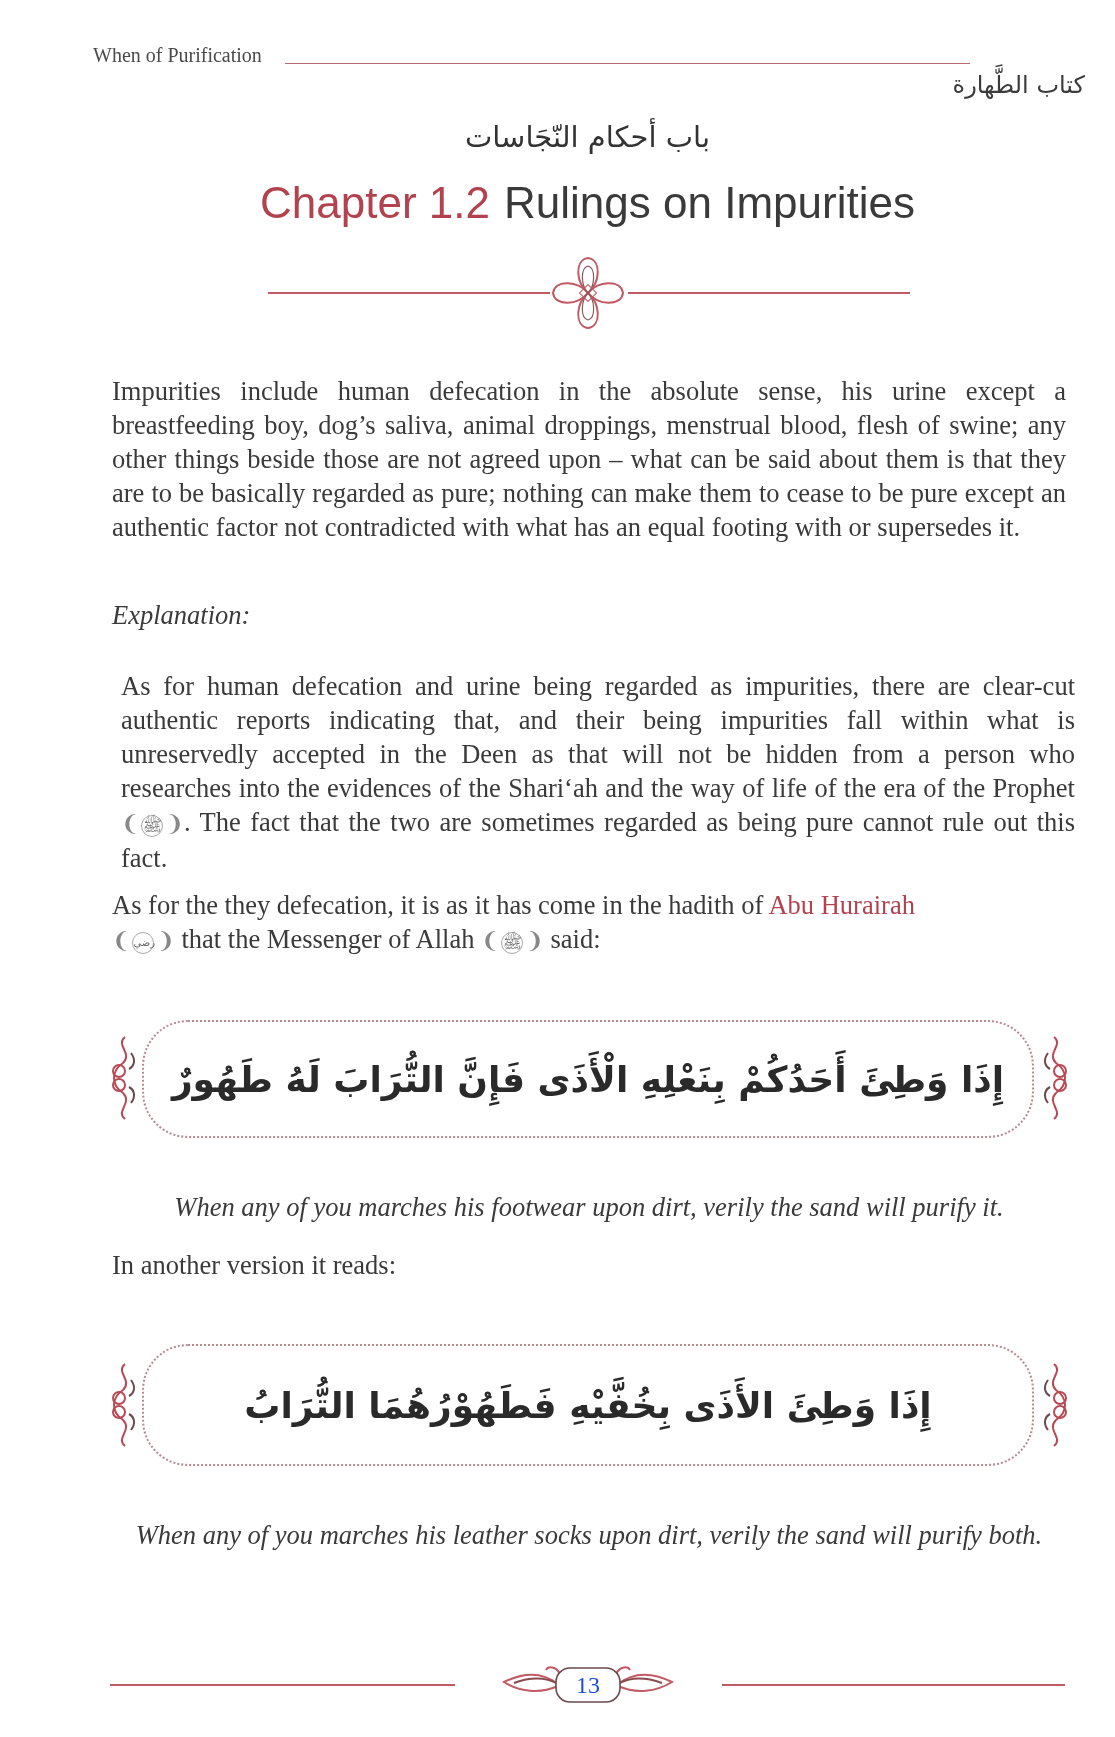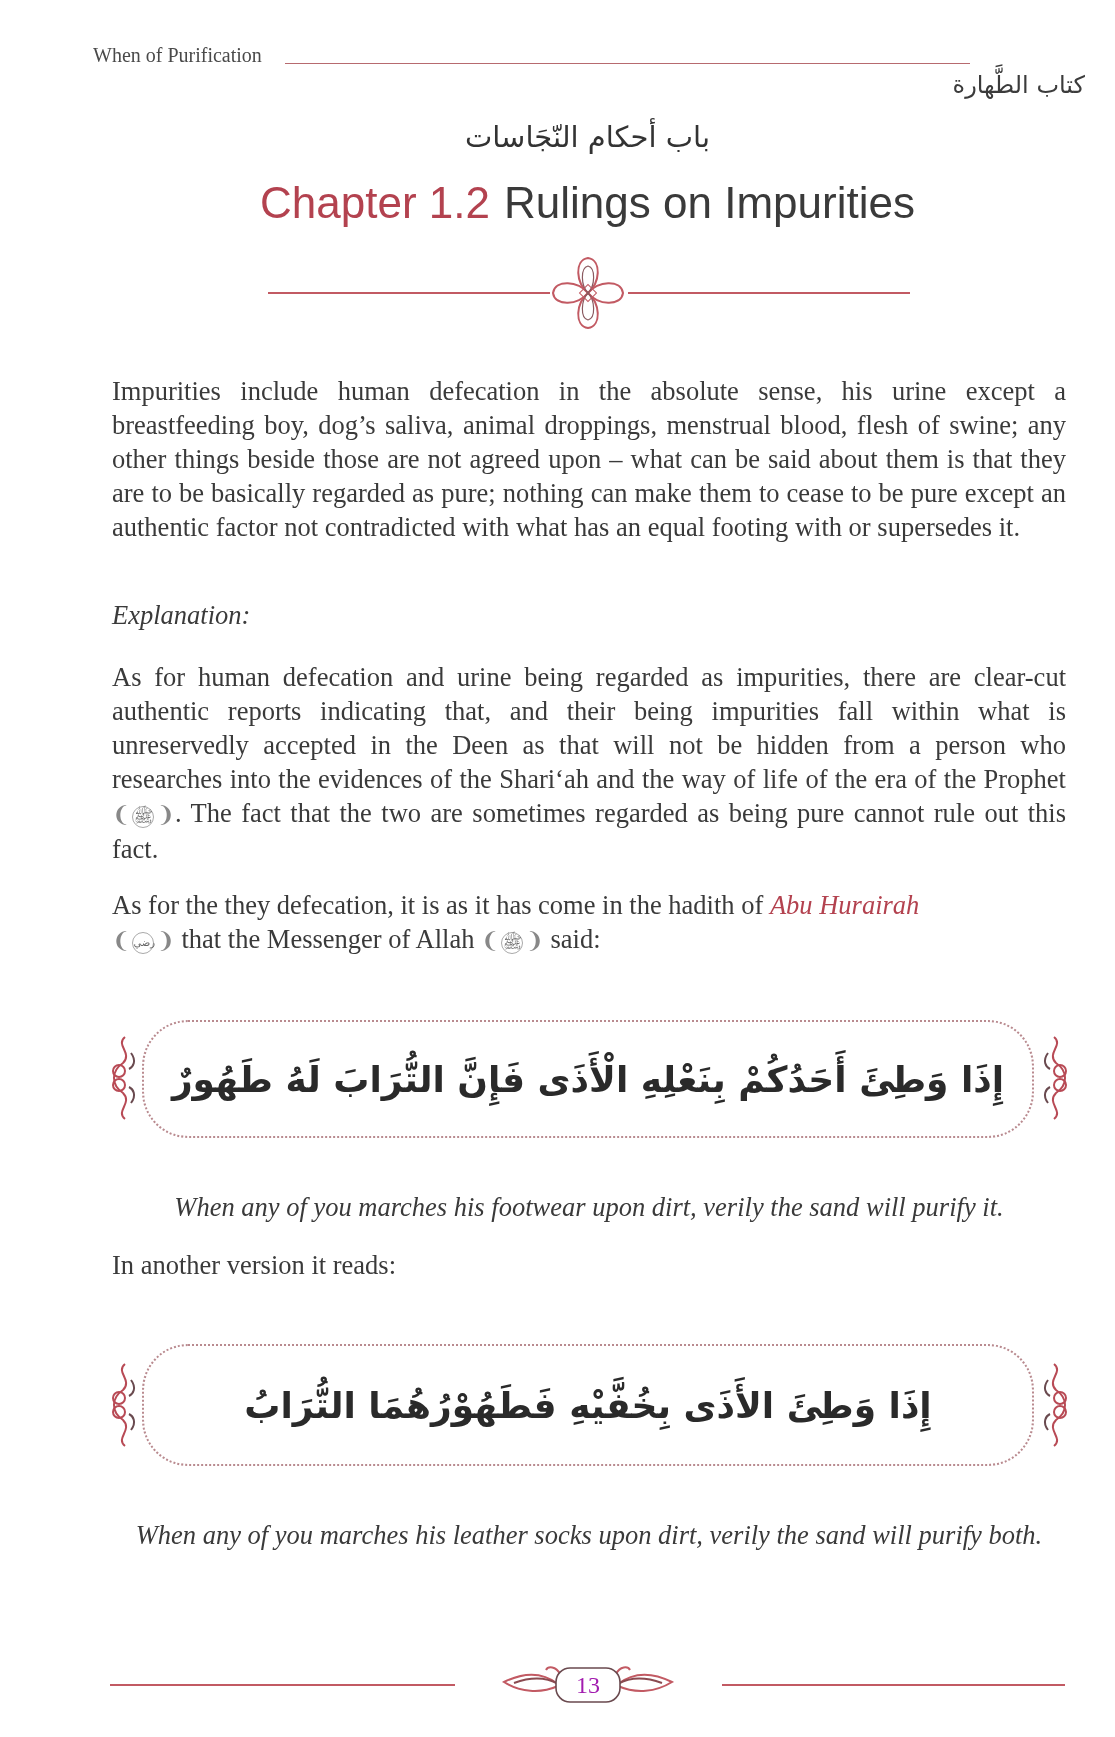--- a/index.html
+++ b/index.html
@@ -26,21 +26,21 @@
   .orn-rule.r { left:628px; width:282px; }
   .orn { left:548px; top:254px; width:80px; height:78px; }
 
   
   .para { left:112px; width:954px; font-size:26.5px; line-height:34px; text-align:justify;
           color:#3a3a3a; }
   .p1 { top:374px; }
   .expl { left:112px; top:600px; font-size:26.5px; font-style:italic; color:#3a3a3a;text-align:right; }
   .p2 { top:660px; }
   .p3 { top:888px; }
-  .red { color:#b3424f;font-style:italic; }
+  .red { color:#b3424f; }
   .hon { display:inline-block; font-size:16px; color:#666; vertical-align:middle;
          border:1px solid #aaa; border-radius:50%; width:20px; height:20px; line-height:20px;
          text-align:center; margin:0 2px; }
   .hon-wrap { color:#888; font-size:22px; }
 
   
   .qbox { border:2px dotted #b98a8f; border-radius:46px; }
   .q1 { left:142px; top:1020px; width:888px; height:114px; }
   .q2 { left:142px; top:1344px; width:888px; height:118px; }
   .qtext { position:absolute; left:0; right:0; top:50%; transform:translateY(-50%);
@@ -57,21 +57,21 @@
   .t1 { top:1190px; }
   .intro2 { left:112px; top:1250px; font-size:26.5px; color:#3a3a3a; }
   .t2 { top:1518px; }
 
   
   .f-rule { top:1684px; height:1.5px; background:#c25a63; }
   .f-rule.l { left:110px; width:345px; }
   .f-rule.r { left:722px; width:343px; }
   .pg-orn { left:500px; top:1660px; width:176px; height:50px; }
   .pg-num { left:555px; top:1668px; width:66px; height:30px; text-align:center;
-            font-size:24px; line-height:34px; color:#a21caf; }
+            font-size:24px; line-height:34px; color:#1d4ed8; }
 </style>
 </head>
 <body>
 
 <div class="abs hdr-left">When of Purification</div>
 <div class="abs hdr-rule"></div>
 <div class="abs hdr-right">كتاب الطَّهارة</div>
 
 <div class="abs ar-title">باب أحكام النّجَاسات</div>
 <div class="abs ch-title">
@@ -89,21 +89,21 @@
     <path d="M40 39 C33 32 32 14 40 12 C48 14 47 32 40 39" stroke="#8a5a60" stroke-width="1.2"></path>
     <path d="M40 39 C33 46 32 64 40 66 C48 64 47 46 40 39" stroke="#8a5a60" stroke-width="1.2"></path>
     <rect x="34" y="33" width="12" height="12" transform="rotate(45 40 39)" stroke-width="1"></rect>
   </g>
 </svg>
 
 <p class="abs para p1" style="margin:0">Impurities include human defecation in the absolute sense, his urine except a breastfeeding boy, dog’s saliva, animal droppings, menstrual blood, flesh of swine; any other things beside those are not agreed upon – what can be said about them is that they are to be basically regarded as pure; nothing can make them to cease to be pure except an authentic factor not contradicted with what has an equal footing with or supersedes it.</p>
 
 <div class="abs expl">Explanation:</div>
 
-<p class="abs para p2" style="margin:0">
+<p class="abs para p2" style="margin:9px">
   <span>As for human defecation and urine being regarded as impurities, there are clear-cut authentic reports indicating that, and their being impurities fall within what is unreservedly accepted in the Deen as that will not be hidden from a person who researches into the evidences of the Shari‘ah and the way of life of the era of the Prophet</span>
   <span class="hon-wrap"><span>❨</span><span class="hon">ﷺ</span><span>❩</span></span><span>. The fact that the two are sometimes regarded as being pure cannot rule out this fact.</span>
 </p>
 
 <p class="abs para p3" style="margin:0">
   <span>As for the they defecation, it is as it has come in the hadith of </span><span class="red">Abu Hurairah</span><br>
   <span class="hon-wrap"><span>❨</span><span class="hon" style="font-size:10px">رضي</span><span>❩</span></span><span> that the Messenger of Allah </span><span class="hon-wrap"><span>❨</span><span class="hon">ﷺ</span><span>❩</span></span><span> said:</span>
 </p>
 
 <svg class="abs side-orn so1l" viewBox="0 0 34 90">

